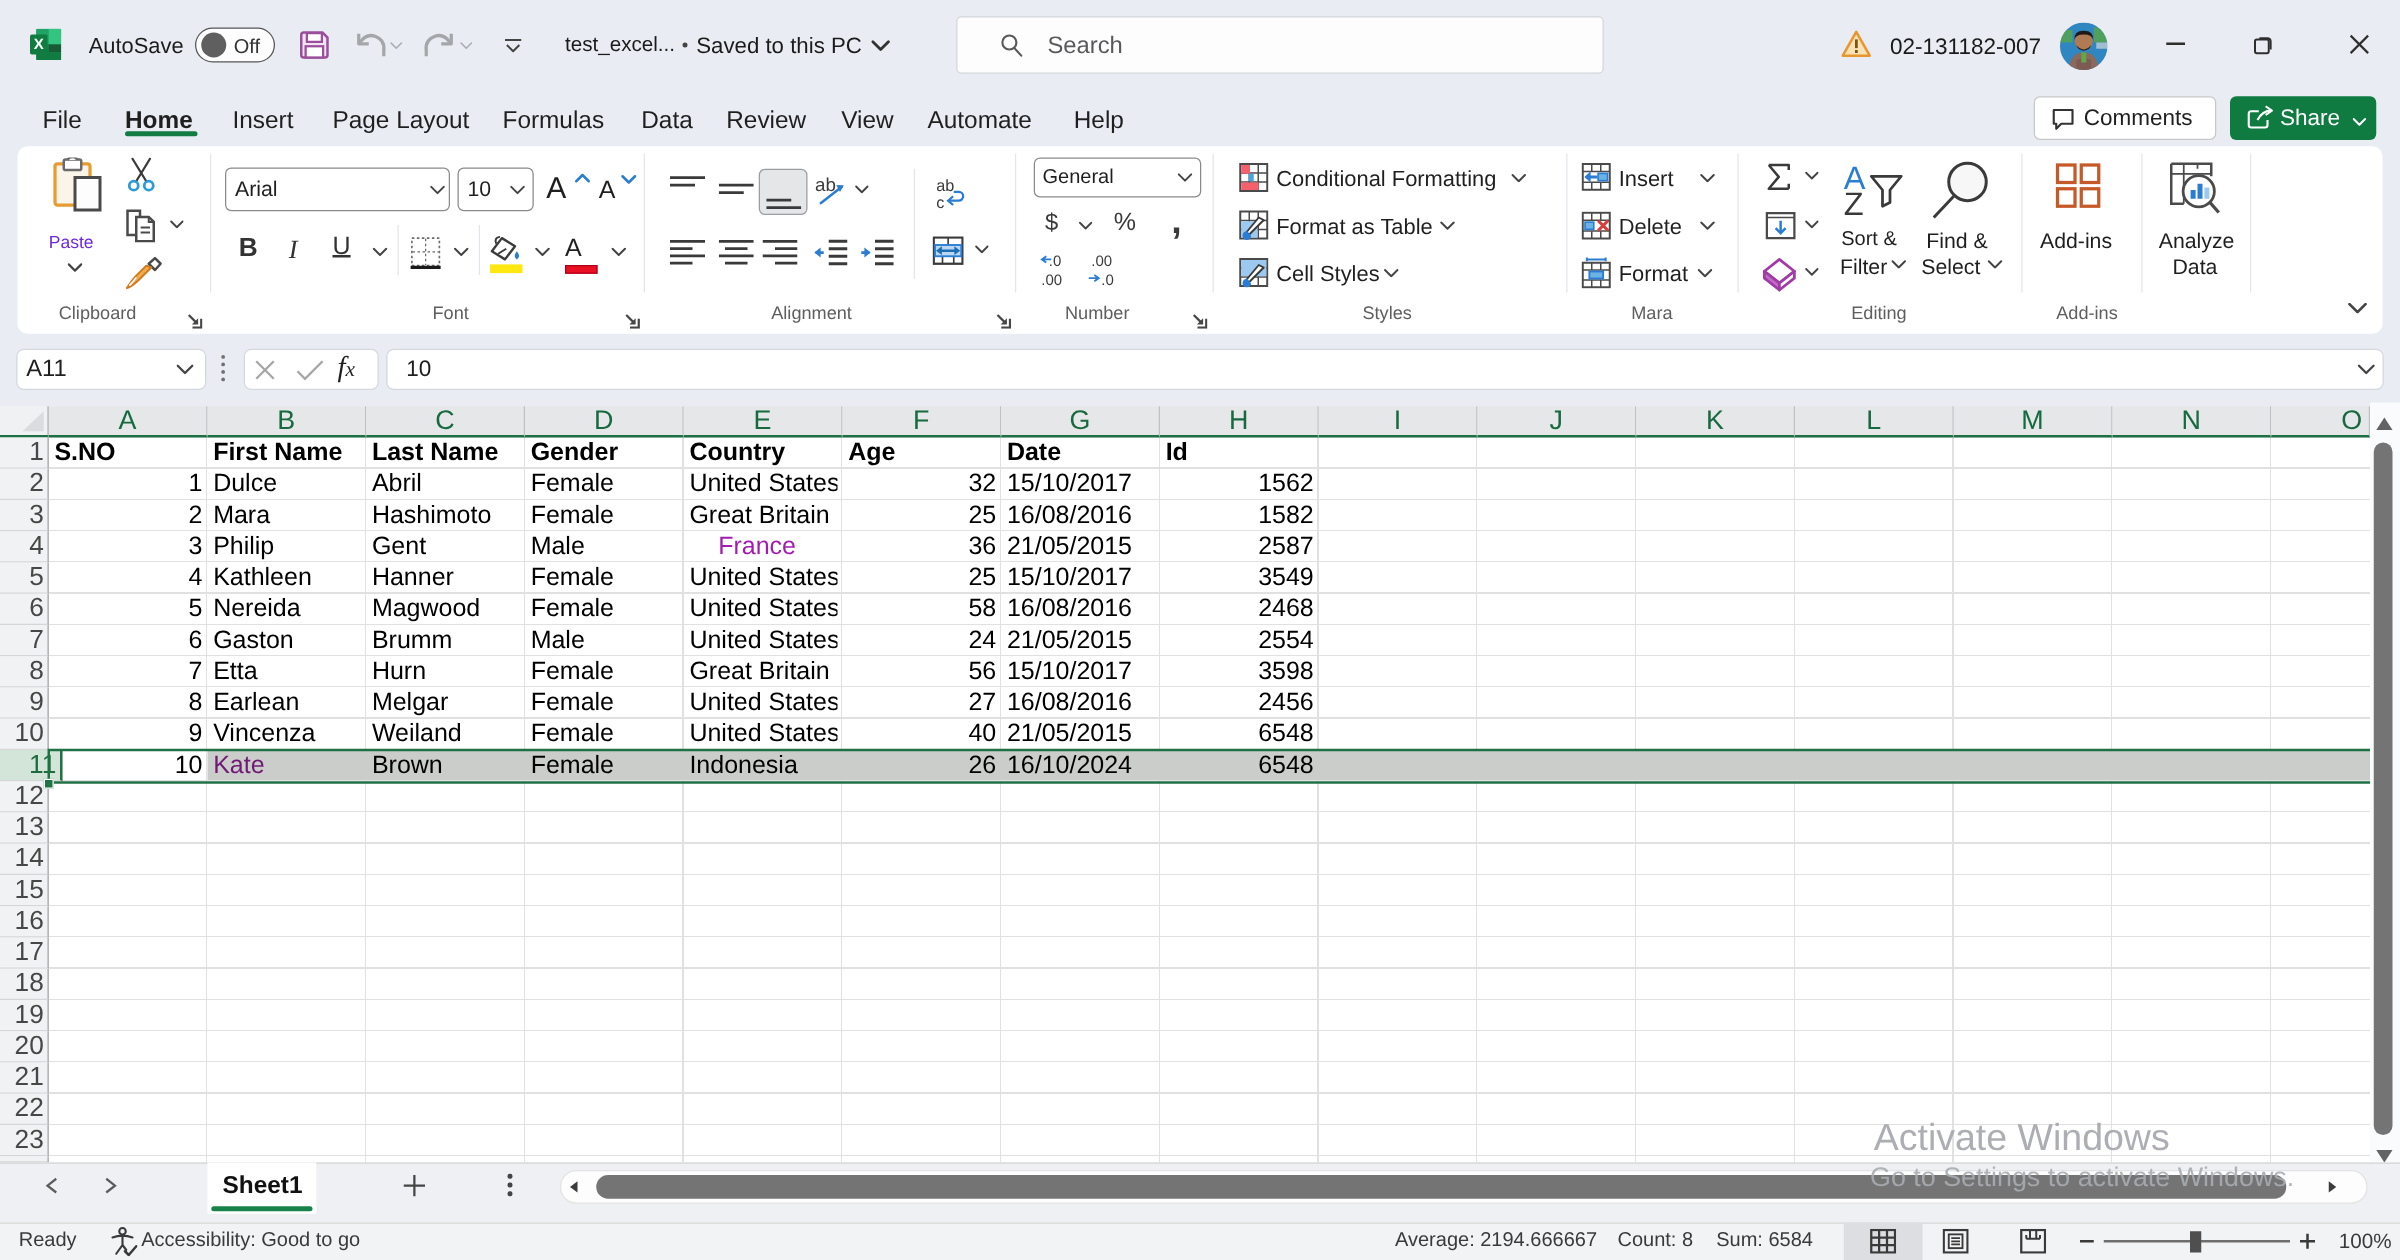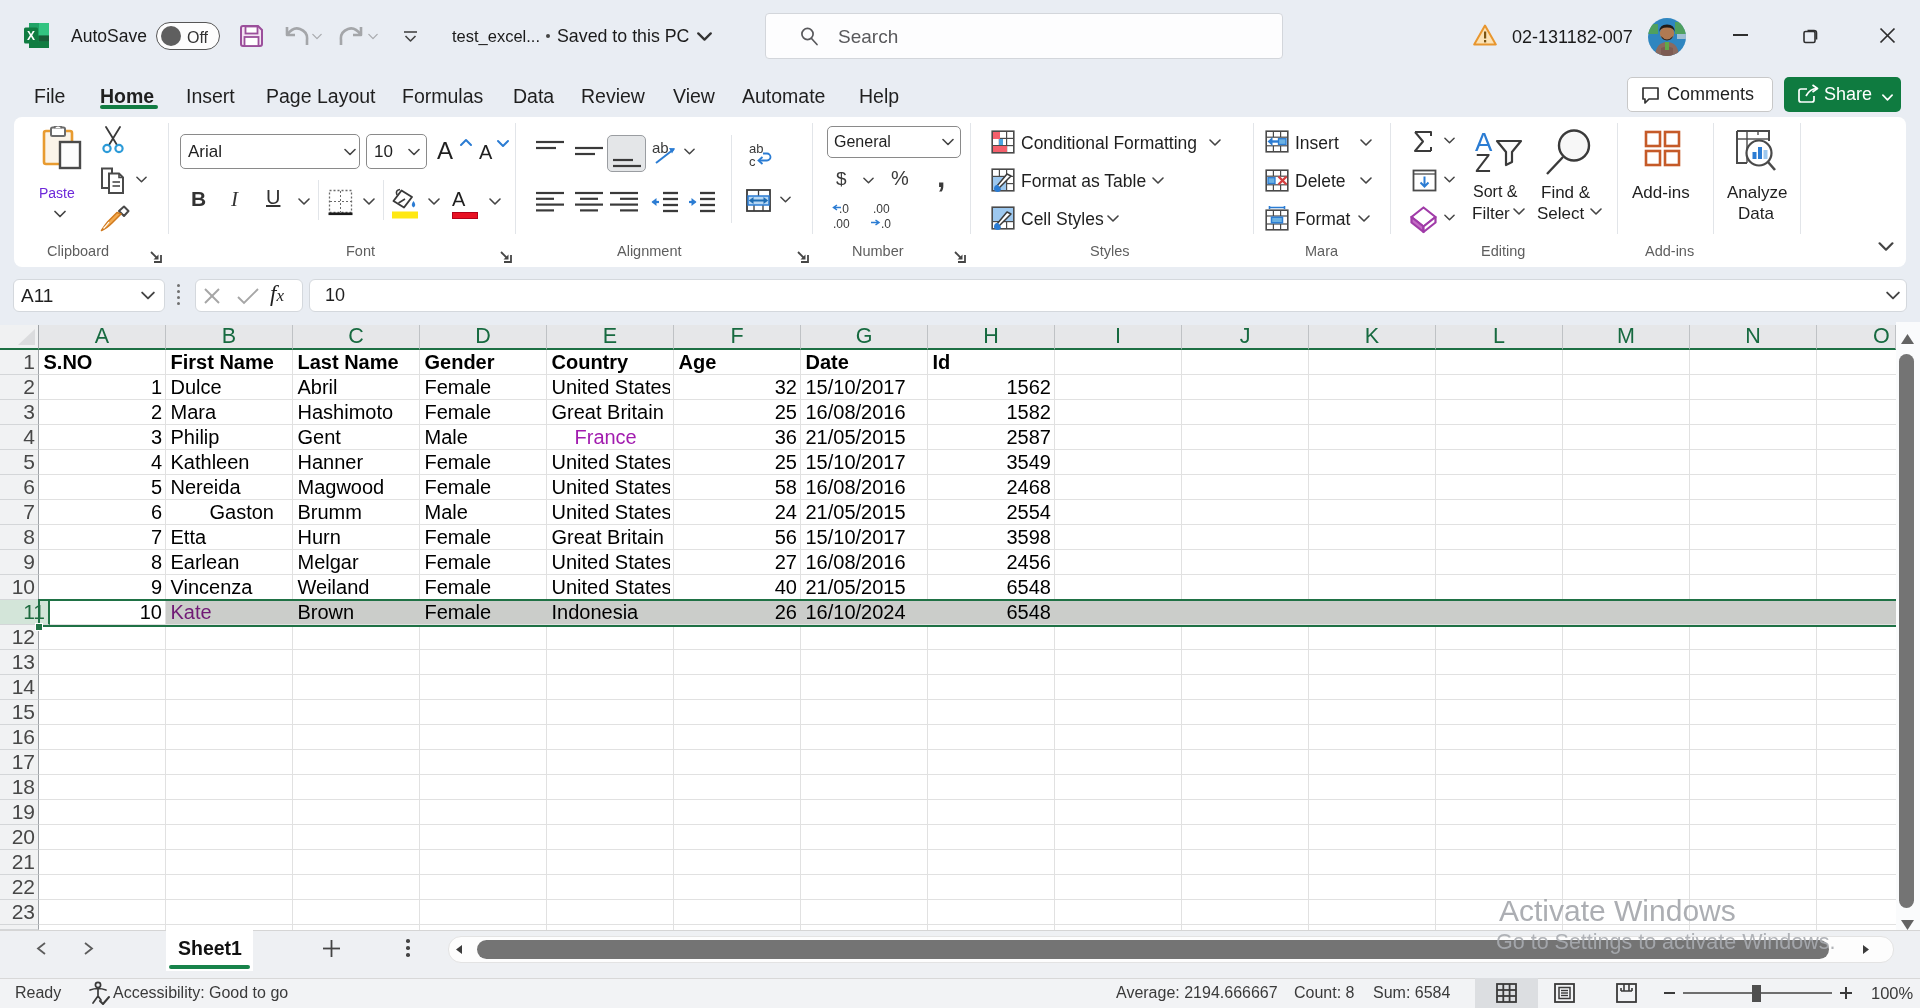--- a/index.html
+++ b/index.html
@@ -593,21 +593,21 @@
 <div class="abs" style="left:928px;top:450px;width:123px;text-align:right;font-size:20px;line-height:25.5px;color:#000;font-weight:400;white-space:nowrap;overflow:hidden;">3549</div>
 <div class="abs" style="left:39px;top:475px;width:123px;text-align:right;font-size:20px;line-height:25.5px;color:#000;font-weight:400;white-space:nowrap;overflow:hidden;">5</div>
 <div class="abs" style="left:166px;top:475px;padding-left:4.5px;width:123px;font-size:20px;line-height:25.5px;color:#000;font-weight:400;white-space:nowrap;overflow:hidden;">Nereida</div>
 <div class="abs" style="left:293px;top:475px;padding-left:4.5px;width:123px;font-size:20px;line-height:25.5px;color:#000;font-weight:400;white-space:nowrap;overflow:hidden;">Magwood</div>
 <div class="abs" style="left:420px;top:475px;padding-left:4.5px;width:123px;font-size:20px;line-height:25.5px;color:#000;font-weight:400;white-space:nowrap;overflow:hidden;">Female</div>
 <div class="abs" style="left:547px;top:475px;padding-left:4.5px;width:123px;font-size:20px;line-height:25.5px;color:#000;font-weight:400;white-space:nowrap;overflow:hidden;">United States</div>
 <div class="abs" style="left:674px;top:475px;width:123px;text-align:right;font-size:20px;line-height:25.5px;color:#000;font-weight:400;white-space:nowrap;overflow:hidden;">58</div>
 <div class="abs" style="left:801px;top:475px;padding-left:4.5px;width:123px;font-size:20px;line-height:25.5px;color:#000;font-weight:400;white-space:nowrap;overflow:hidden;">16/08/2016</div>
 <div class="abs" style="left:928px;top:475px;width:123px;text-align:right;font-size:20px;line-height:25.5px;color:#000;font-weight:400;white-space:nowrap;overflow:hidden;">2468</div>
 <div class="abs" style="left:39px;top:500px;width:123px;text-align:right;font-size:20px;line-height:25.5px;color:#000;font-weight:400;white-space:nowrap;overflow:hidden;">6</div>
-<div class="abs" style="left:166px;top:500px;padding-left:4.5px;width:123px;font-size:20px;line-height:25.5px;color:#000;font-weight:400;white-space:nowrap;overflow:hidden;margin-left:39px;">Gaston</div>
+<div class="abs" style="left:166px;top:500px;padding-left:4.5px;width:123px;font-size:20px;line-height:25.5px;color:#000;font-weight:400;white-space:nowrap;overflow:hidden;">Gaston</div>
 <div class="abs" style="left:293px;top:500px;padding-left:4.5px;width:123px;font-size:20px;line-height:25.5px;color:#000;font-weight:400;white-space:nowrap;overflow:hidden;">Brumm</div>
 <div class="abs" style="left:420px;top:500px;padding-left:4.5px;width:123px;font-size:20px;line-height:25.5px;color:#000;font-weight:400;white-space:nowrap;overflow:hidden;">Male</div>
 <div class="abs" style="left:547px;top:500px;padding-left:4.5px;width:123px;font-size:20px;line-height:25.5px;color:#000;font-weight:400;white-space:nowrap;overflow:hidden;">United States</div>
 <div class="abs" style="left:674px;top:500px;width:123px;text-align:right;font-size:20px;line-height:25.5px;color:#000;font-weight:400;white-space:nowrap;overflow:hidden;">24</div>
 <div class="abs" style="left:801px;top:500px;padding-left:4.5px;width:123px;font-size:20px;line-height:25.5px;color:#000;font-weight:400;white-space:nowrap;overflow:hidden;">21/05/2015</div>
 <div class="abs" style="left:928px;top:500px;width:123px;text-align:right;font-size:20px;line-height:25.5px;color:#000;font-weight:400;white-space:nowrap;overflow:hidden;">2554</div>
 <div class="abs" style="left:39px;top:525px;width:123px;text-align:right;font-size:20px;line-height:25.5px;color:#000;font-weight:400;white-space:nowrap;overflow:hidden;">7</div>
 <div class="abs" style="left:166px;top:525px;padding-left:4.5px;width:123px;font-size:20px;line-height:25.5px;color:#000;font-weight:400;white-space:nowrap;overflow:hidden;">Etta</div>
 <div class="abs" style="left:293px;top:525px;padding-left:4.5px;width:123px;font-size:20px;line-height:25.5px;color:#000;font-weight:400;white-space:nowrap;overflow:hidden;">Hurn</div>
 <div class="abs" style="left:420px;top:525px;padding-left:4.5px;width:123px;font-size:20px;line-height:25.5px;color:#000;font-weight:400;white-space:nowrap;overflow:hidden;">Female</div>

